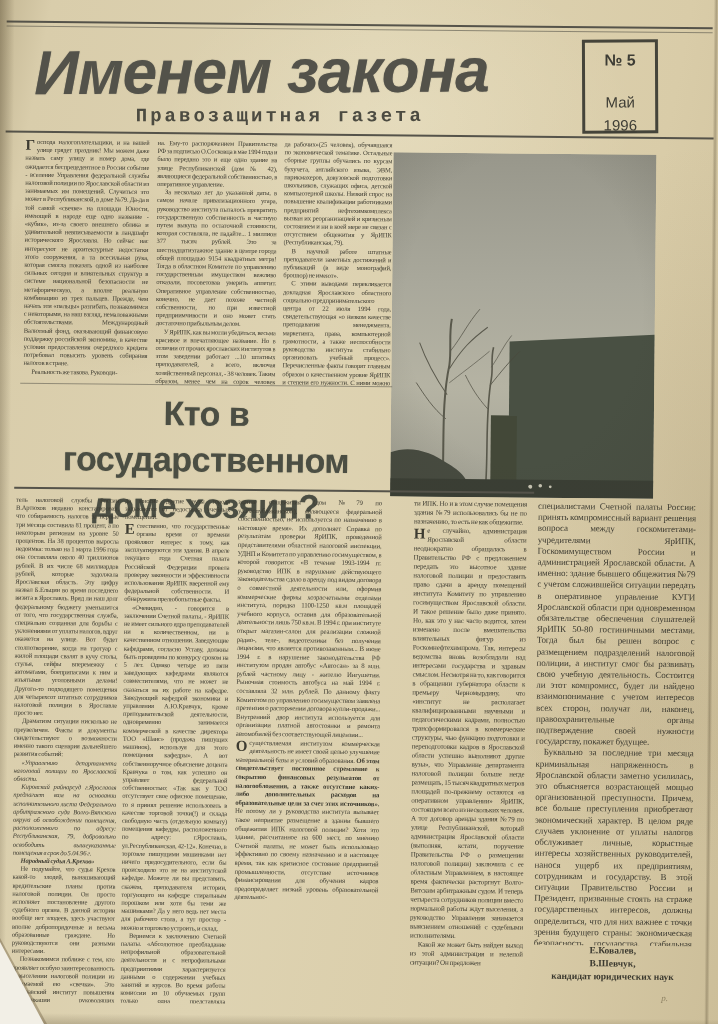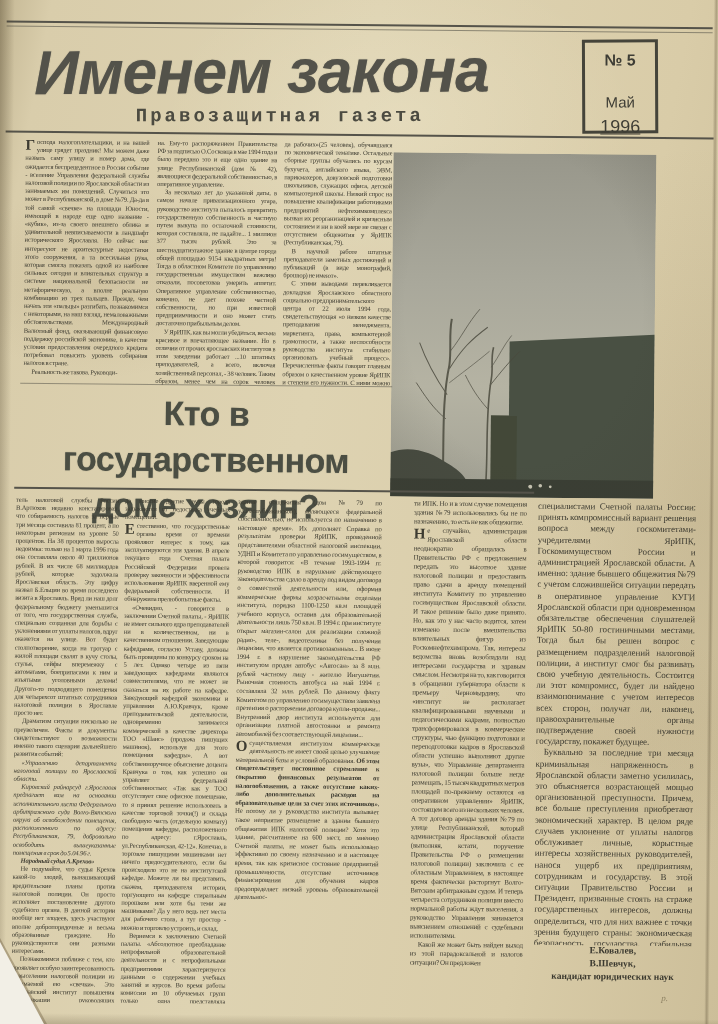--- a/index.html
+++ b/index.html
@@ -24,21 +24,21 @@
   .mast-title{position:absolute;left:36px;top:42px;width:545px;white-space:nowrap;
     font-family:"Liberation Sans",sans-serif;font-weight:bold;font-style:italic;
     font-size:62px;letter-spacing:-1px;color:#53524a;transform:rotate(-0.9deg);
     text-shadow:0 0 1px rgba(83,82,74,.6);}
   .mast-sub{position:absolute;left:138px;top:112px;font-family:Liberation Mono, monospace;
     font-weight:bold;font-size:19px;letter-spacing:3px;color:#4c4b41;transform:rotate(-0.6deg);}
   .issue-box{position:absolute;left:584px;top:43px;width:70px;height:88px;border:3px solid #45443a;
     text-align:center;font-family:"Liberation Sans",sans-serif;color:#3e3d35;transform:rotate(-0.8deg);}
   .issue-box .n{margin-top:9px;font-weight:bold;font-size:16px;}
   .issue-box .m{margin-top:24px;font-size:15px;}
-  .issue-box .y{margin-top:6px;font-size:18px;text-decoration:underline;}
+  .issue-box .y{margin-top:6px;font-size:15px;text-decoration:underline;}
 
   
   .headline{position:absolute;left:24px;top:398px;width:375px;text-align:center;
     font-family:"Liberation Sans",sans-serif;font-weight:bold;font-size:34px;line-height:46px;
     letter-spacing:-0.5px;color:#4b4e43;text-shadow:0 0 1px rgba(75,78,67,.55);}
 
   
   .col{position:absolute;text-align:justify;color:#3d3b31;overflow:hidden;
     letter-spacing:-0.15px;word-spacing:-0.5px;}
   .col p{margin:0;text-indent:8px;}
@@ -157,21 +157,21 @@
         <p><span>«Очевидно, - говорится в заключении Счетной палаты, - ЯрИПК не имеет сильного ядра преподавателей ни в количественном, ни в качественном отношении. Заведующие кафедрами, согласно Уставу, должны быть проведены по конкурсу сроком на 5 лет. Однако четыре из пяти заведующих кафедрами являются совместителями, что не может не сказаться на их работе на кафедре. Заведующий кафедрой экономики и управления А.Ю.Кравчук, кроме преподавательской деятельности, одновременно занимается коммерческой в качестве директора ТОО «Шанс» (продажа пишущих машинок), используя для этого помещения кафедры». А вот собственноручное объяснение доцента Кравчука о том, как успешно он управляет федеральной собственностью: «Так как у ТОО отсутствует свое офисное помещение, то я принял решение использовать в качестве торговой точки(!) и склада свободную часть (отдельную комнату) помещения кафедры, расположенного по адресу: г.Ярославль, ул.Республиканская, 42-12». Конечно, в торговле пишущими машинками нет ничего предосудительного, если бы происходило это не на институтской кафедре. Можете ли вы представить, скажем, преподавателя истории, торгующего на кафедре стиральным порошком или хотя бы теми же машинками? Да у него ведь нет места для рабочего стола, а тут простор - можно и торговлю устроить, и склад.</span></p>
         <p><span>Вернемся к заключению Счетной палаты. «Абсолютное преобладание непрофильной образовательной деятельности и с непрофильными предприятиями характеризуется данными о содержании учебных занятий и курсов. Во время работы комиссии из 10 обучаемых групп только одна представляла промышленное предприятие («Побе-</span></p>
       </div>
     <div class="col cB" id="colD3">
         <p class="frag"><span>здание общежития (дом №79 по ул.Республиканской), являющееся федеральной собственностью, не используется по назначению в настоящее время». Их дополняет Справка по результатам проверки ЯрИПК, проведенной представителями областной налоговой инспекции, УДНП и Комитета по управлению госимуществом, в которой говорится: «В течение 1993-1994 гг. руководство ИПК в нарушение действующего законодательства сдало в аренду под видом договора о совместной деятельности или, оформив коммерческие фирмы хозрасчетными отделами института, порядка 1100-1250 кв.м площадей учебного корпуса, оставив для образовательной деятельности лишь 750 кв.м. В 1994 г. при институте открыт магазин-салон для реализации сложной радио-, теле-, видеотехники без получения лицензии, что является противозаконным... В июне 1994 г. в нарушение законодательства РФ институтом продан автобус «Автосан» за 8 млн. рублей частному лицу - жителю Ингушетии. Рыночная стоимость автобуса на май 1994 г. составляла 32 млн. рублей. По данному факту Комитетом по управлению госимуществом заявлена претензия о расторжении договора купли-продажи... Внутренний двор института используется для организации платной автостоянки и ремонта автомобилей без соответствующей лицензии...</span></p>
         <p class="dc"><span class="dcap">О</span><span>существляемая институтом коммерческая деятельность не имеет своей целью улучшение материальной базы и условий образования. </span><span class="b">Об этом свидетельствует постоянное стремление к сокрытию финансовых результатов от налогообложения, а также отсутствие каких-либо дополнительных расходов на образовательные цели за счет этих источников».</span><span> Не потому ли у руководства института вызывает такое неприятие размещение в здании бывшего общежития ИПК налоговой полиции? Хотя это здание, рассчитанное на 600 мест, по мнению Счетной палаты, не может быть использовано эффективно по своему назначению и в настоящее время, так как кризисное состояние предприятий промышленности, отсутствие источников финансирования для обучения кадров предопределяет низкий уровень образовательной деятельнос-</span></p>
       </div>
     <div class="col cB" id="colD4">
         <p class="frag"><span>ти ИПК. Но и в этом случае помещения здания №79 использовались бы не по назначению, то есть не как общежитие.</span></p>
         <p class="dc"><span class="dcap">Н</span><span>е случайно, администрация Ярославской области неоднократно обращалась в Правительство РФ с предложением передать это высотное здание налоговой полиции и предоставить право сдачи в аренду помещений института Комитету по управлению госимуществом Ярославской области. И такое решение было даже принято. Но, как это у нас часто водится, затем изменено после вмешательства влиятельных фигур из Роскомнефтехимпрома. Так, интересы ведомства вновь возобладали над интересами государства и здравым смыслом. Несмотря на то, как говорится в обращении губернатора области к премьеру Черномырдину, что «институт не располагает квалифицированными научными и педагогическими кадрами, полностью трансформировался в коммерческие структуры, чью функцию подготовки и переподготовки кадров в Ярославской области успешно выполняют другие вузы», что Управление департамента налоговой полиции больше негде размещать, 15 тысяч квадратных метров площадей по-прежнему остаются «в оперативном управлении» ЯрИПК, состоящем всего из нескольких человек. А тот договор аренды здания №79 по улице Республиканской, который администрация Ярославской области (выполняя, кстати, поручение Правительства РФ о размещении налоговой полиции) заключила с ее областным Управлением, в настоящее время фактически расторгнут Волго-Вятским арбитражным судом. И теперь четыреста сотрудников полиции вместо нормальной работы ждут выселения, а руководство Управления занимается выяснением отношений с судебными исполнителями.</span></p>
-        <p><span>Какой же может быть найден выход из этой парадоксальной и налогов ситуации? Он предложен</span></p>
+        <p><span>Какой же может быть найден выход из этой администрация и нелепой ситуации? Он предложен</span></p>
       </div>
     <div class="col cB" id="colD5">
         <p class="frag"><span>специалистами Счетной палаты России: принять компромиссный вариант решения вопроса между госкомитетами-учредителями ЯрИПК, Госкомимуществом России и администрацией Ярославской области. А именно: здание бывшего общежития №79 с учетом сложившейся ситуации передать в оперативное управление КУГИ Ярославской области при одновременном обязательстве обеспечения слушателей ЯрИПК 50-80 гостиничными местами. Тогда был бы решен вопрос с размещением подразделений налоговой полиции, а институт смог бы развивать свою учебную деятельность. Состоится ли этот компромисс, будет ли найдено взаимопонимание с учетом интересов всех сторон, получат ли, наконец, правоохранительные органы подтверждение своей нужности государству, покажет будущее.</span></p>
         <p><span>Буквально за последние три месяца криминальная напряженность в Ярославской области заметно усилилась, это объясняется возрастающей мощью организованной преступности. Причем, все больше преступления приобретают экономический характер. В целом ряде случаев уклонение от уплаты налогов обслуживает личные, корыстные интересы хозяйственных руководителей, нанося ущерб их предприятиям, сотрудникам и государству. В этой ситуации Правительство России и Президент, призванные стоять на страже государственных интересов, должны определиться, что для них важнее с точки зрения будущего страны: экономическая безопасность государства, стабильная работа правоохранительных органов или частная лавочка по торговле пишущими машинками. Сейчас, накануне очередных президентских выборов, этот выбор становится особенно актуальным.</span></p>
       </div>
 
     <div class="byline">
         <div>Е.Ковалев,</div>
         <div>В.Шевчук,</div>
         <div>кандидат юридических наук</div>

